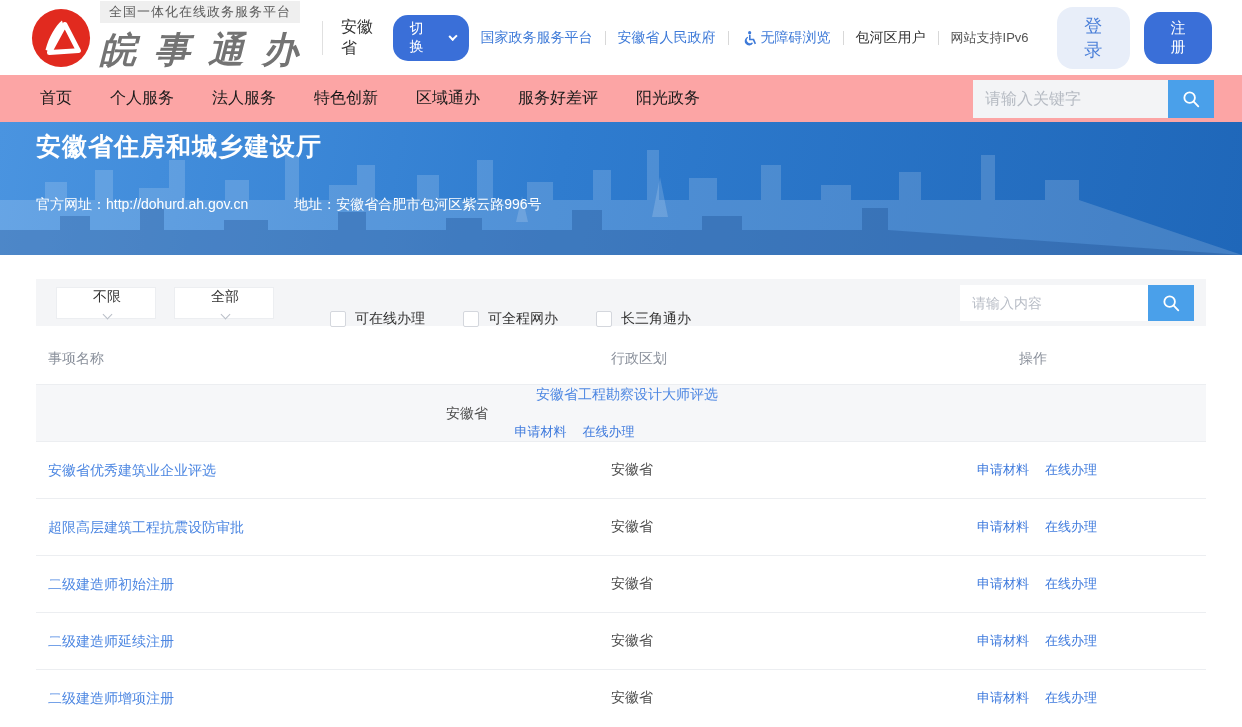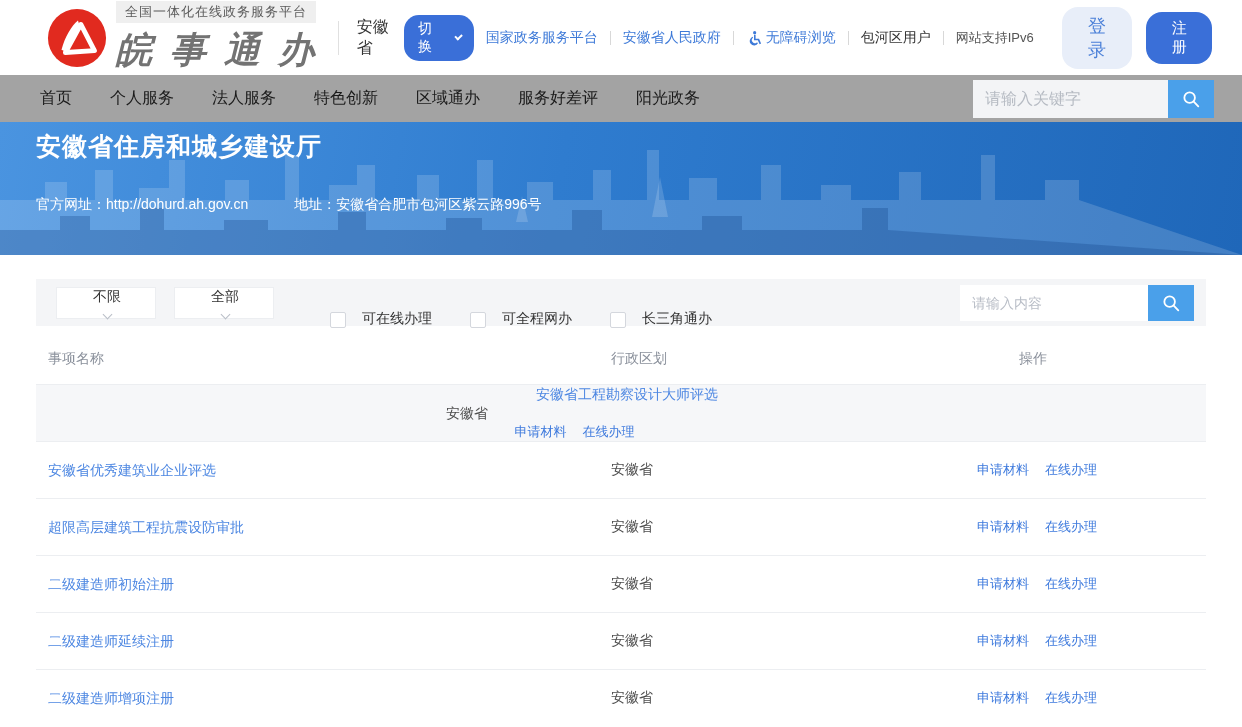--- a/index.html
+++ b/index.html
@@ -1,21 +1,21 @@
 <!DOCTYPE html>
 <html><head>
 <meta charset="utf-8">
 <style>
   * { margin:0; padding:0; box-sizing:border-box; }
   html,body { width:1242px; height:727px; overflow:hidden; background:#fff;
     font-family:"Liberation Sans","DejaVu Sans",sans-serif; }
   .page { width:1242px; height:727px; background:#fff; }
 
   
-  .topbar { height:75px; display:flex; align-items:center; padding:0 30px; background:#fff;margin-left:16px; }
+  .topbar { height:75px; display:flex; align-items:center; padding:0 30px; background:#fff; }
   .brand { display:flex; align-items:center; gap:8px; }
   .logo-mark { width:62px; height:62px; flex:0 0 auto; }
   .brand-text { display:flex; flex-direction:column; }
   .brand-tagline { font-size:13px; color:#5a5a5a; background:#efefef; padding:2px 9px; letter-spacing:1px; align-self:flex-start; }
   .brand-title { font-size:36px; font-weight:bold; color:#737373; letter-spacing:18px; margin-top:3px; white-space:nowrap;font-style:italic; }
   .vdiv { width:1px; height:34px; background:#e0e0e0; margin:0 18px 0 6px; }
   .region { display:flex; align-items:center; gap:8px; }
   .region-name { font-size:16px; color:#333; }
   .switch-pill { display:flex; align-items:center; gap:22px; background:#3a6fd8; color:#fff;
     border:none; border-radius:15px; padding:5px 12px; font-size:14px; cursor:pointer;justify-content:center; }
@@ -28,21 +28,21 @@
   .top-link.dark { color:#333; }
   .top-link.gray { color:#555; font-size:13px; }
   .tsep { width:1px; height:14px; background:#d8d8d8; }
   .a11y-icon { width:16px; height:16px; fill:#3e7ad8; }
   .login-btn { margin-left:16px; background:#e8eef9; color:#4a7fd8; border:none; border-radius:16px;
     padding:7px 20px; font-size:18px; cursor:pointer; }
   .register-btn { margin-left:14px; background:#3a6fd8; color:#fff; border:none; border-radius:16px;
     padding:7px 20px; font-size:15px; cursor:pointer; }
 
   
-  .nav { height:47px; display:flex; align-items:center; padding:0 28px 0 40px; background:#a3a3a3; }
+  .nav { height:47px; display:flex; align-items:center; padding:0 28px 0 40px; background:#fca5a5; }
   .nav-item { font-size:16px; color:#1a1a1a; text-decoration:none; margin-right:38px; cursor:pointer; }
   .nav-search { margin-left:auto; display:flex; height:38px; }
   .nav-search input { width:195px; height:38px; border:none; background:#f3f4f6; padding:0 12px;
     font-size:16px; color:#333; outline:none; }
   .nav-search input::placeholder { color:#b6bbc3; }
   .search-btn { width:46px; height:38px; border:none; background:#4aa0ea; cursor:pointer;
     display:flex; align-items:center; justify-content:center; }
 
   
   .banner { position:relative; height:133px; overflow:hidden;
@@ -53,21 +53,21 @@
   .banner-info { margin-top:33px; color:#fff; font-size:14px; display:flex; gap:46px; }
 
   
   .content { padding:24px 36px 0 36px; }
   .filter-bar { background:#f4f5f7; height:47px; display:flex; align-items:center; padding:0 12px 0 20px; }
   .select { width:100px; height:32px; background:#fff; border:1px solid #eceef1; display:flex;
     align-items:center; justify-content:space-between; padding:0 10px 0 12px; font-size:14px;
     color:#333; margin-right:18px; cursor:pointer;flex-direction:column; }
   .select .caret { width:7px; height:7px; border-right:1.5px solid #b9bec7; border-bottom:1.5px solid #b9bec7;
     transform:rotate(45deg); margin-top:-3px; }
-  .checkbox { display:flex; align-items:flex-end; gap:16px; margin-left:38px; cursor:pointer;margin-top:32px; }
+  .checkbox { display:flex; align-items:center; gap:9px; margin-left:38px; cursor:pointer;margin-top:32px; }
   .checkbox .box { width:16px; height:16px; background:#fff; border:1px solid #d4d7dd; border-radius:2px; }
   .checkbox .cb-label { font-size:14px; color:#333; }
   .filter-search { margin-left:auto; display:flex; height:36px; }
   .filter-search input { width:188px; height:36px; border:none; background:#fff; padding:0 12px;
     font-size:14px; color:#333; outline:none; }
   .filter-search input::placeholder { color:#b9bec7; }
   .filter-search .search-btn { height:36px; }
 
   
   .tbl-head { display:flex; align-items:center; height:50px; margin-top:8px; }

